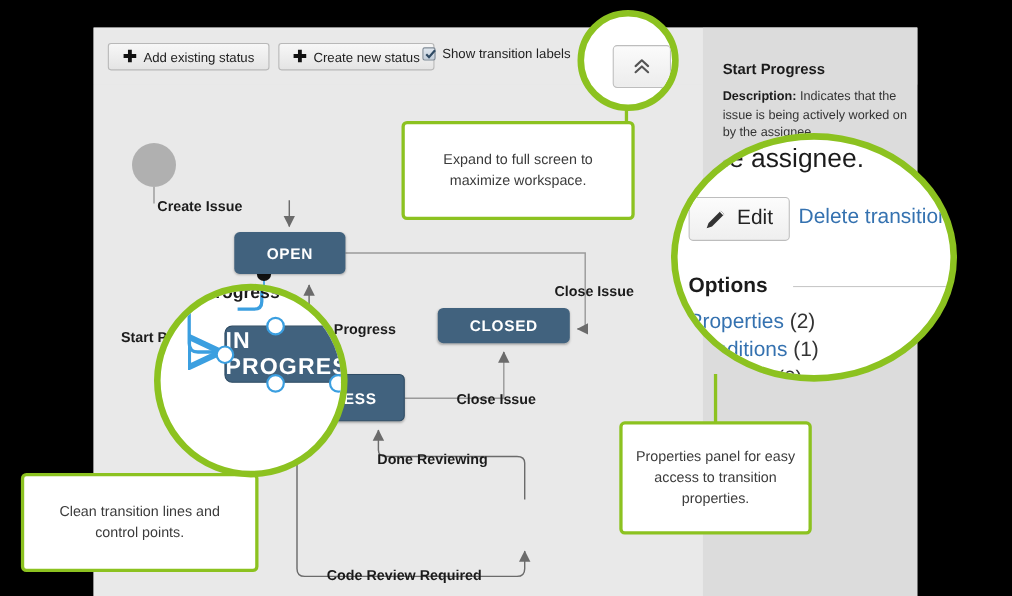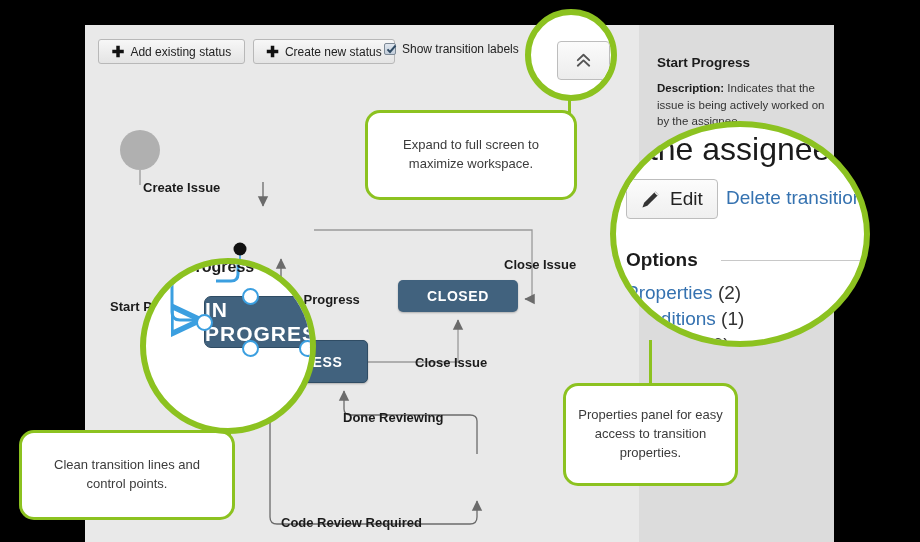--- a/index.html
+++ b/index.html
@@ -177,21 +177,21 @@
     position: absolute; left: 18px;
     font-size: 13px; color: #333; white-space: nowrap;
   }
   .rp-opt a { color: #3572b0; cursor: pointer; text-decoration: none; }
 
   
   .callout {
     position: absolute;
     background: #ffffff;
     border: 3px solid #8cc220;
-    border-radius: 15px;
+    border-radius: 5px;
     display: flex; align-items: center; justify-content: center;
     text-align: center;
     font-size: 13px; color: #3b3b3b; line-height: 1.45;
     box-sizing: border-box;
     padding: 8px 12px;
     z-index: 40;
   }
   #callout-expand     { left: 365px; top: 110px; width: 212px; height: 90px; }
   #callout-properties { left: 563px; top: 383px; width: 175px; height: 103px; align-items: center; }
   #callout-lines      { left: 19px;  top: 430px; width: 216px; height: 90px; }
@@ -319,34 +319,37 @@
         <path d="M283,285 L373,285 L373,250" stroke="#9a9a9a" stroke-width="1.3" fill="none"></path>
         <path d="M373,250 L373,243" stroke="#6b6b6b" stroke-width="1.3" fill="none" marker-end="url(#ah)"></path>
 
         <path d="M392,377 L392,344 Q392,338 385,338 L266,338 Q259,338 259,332 L259,314" stroke="#6b6b6b" stroke-width="1.3" fill="none" marker-end="url(#ah)"></path>
 
         <path d="M185,306 L185,440 Q185,447 192,447 L385,447 Q392,447 392,440 L392,424" stroke="#6b6b6b" stroke-width="1.3" fill="none" marker-end="url(#ah)"></path>
       </svg>
 
       <div class="start-dot"></div>
 
+      <div class="node" id="node-open">
+        <span>OPEN</span>
+      </div>
       <div class="node" id="node-closed">
         <span>CLOSED</span>
       </div>
       <div class="node" id="node-inprog">
         <span>IN PROGRESS</span>
       </div>
 
       <div class="tlabel" style="left:58px;  top:103px;">Create Issue</div>
       <div class="tlabel" style="left:25px;  top:222px;">Start Progress</div>
       <div class="tlabel" style="left:186px; top:215px;">Stop Progress</div>
       <div class="tlabel" style="left:419px; top:180px;">Close Issue</div>
       <div class="tlabel" style="left:330px; top:278px;">Close Issue</div>
       <div class="tlabel" style="left:258px; top:333px;">Done Reviewing</div>
-      <div class="tlabel" style="left:196px; top:438px;">Code Review Required</div>
+      <div class="tlabel" style="left:212px; top:438px;">Code Review Required</div>
     </div>
 
     <div class="rpanel">
 
       <div class="rp-title">Start Progress</div>
 
       <div class="rp-desc">
         <b>Description:</b>
         <span>Indicates that the issue is being actively worked on by the assignee.</span>
       </div>
@@ -427,21 +430,21 @@
     <div class="handle" style="left:96px;  top:24px;"></div>
     <div class="handle" style="left:153px; top:24px;"></div>
     <div class="handle" style="left:96px;  top:76px;"></div>
     <div class="handle" style="left:153px; top:76px;"></div>
     <div class="handle" style="left:50px;  top:50px;"></div>
 
     <div class="mag-label" style="left:-2px; top:-6px;">Start Progress</div>
   </div>
 
   <div class="mag" id="mag-panel">
-    <div class="mp-text" style="left:8px; top:4px; font-size:32px; color:#1b1b1b;">y the assignee.</div>
+    <div class="mp-text" style="left:8px; top:4px; font-size:24px; color:#1b1b1b;">y the assignee.</div>
 
     <div class="mp-edit" style="left:10px; top:52px;">
       <svg width="20" height="20" viewBox="0 0 14 14">
         <path d="M1 13 L2.2 9.6 L10 1.8 L12.2 4 L4.4 11.8 z" fill="#333"></path>
         <path d="M9.6 2.2 L11.8 4.4" stroke="#fff" stroke-width="0.9"></path>
       </svg>
       <span>Edit</span>
     </div>
     <div class="mp-text" style="left:110px; top:60px; font-size:19px; color:#3572b0;">Delete transition</div>
 

